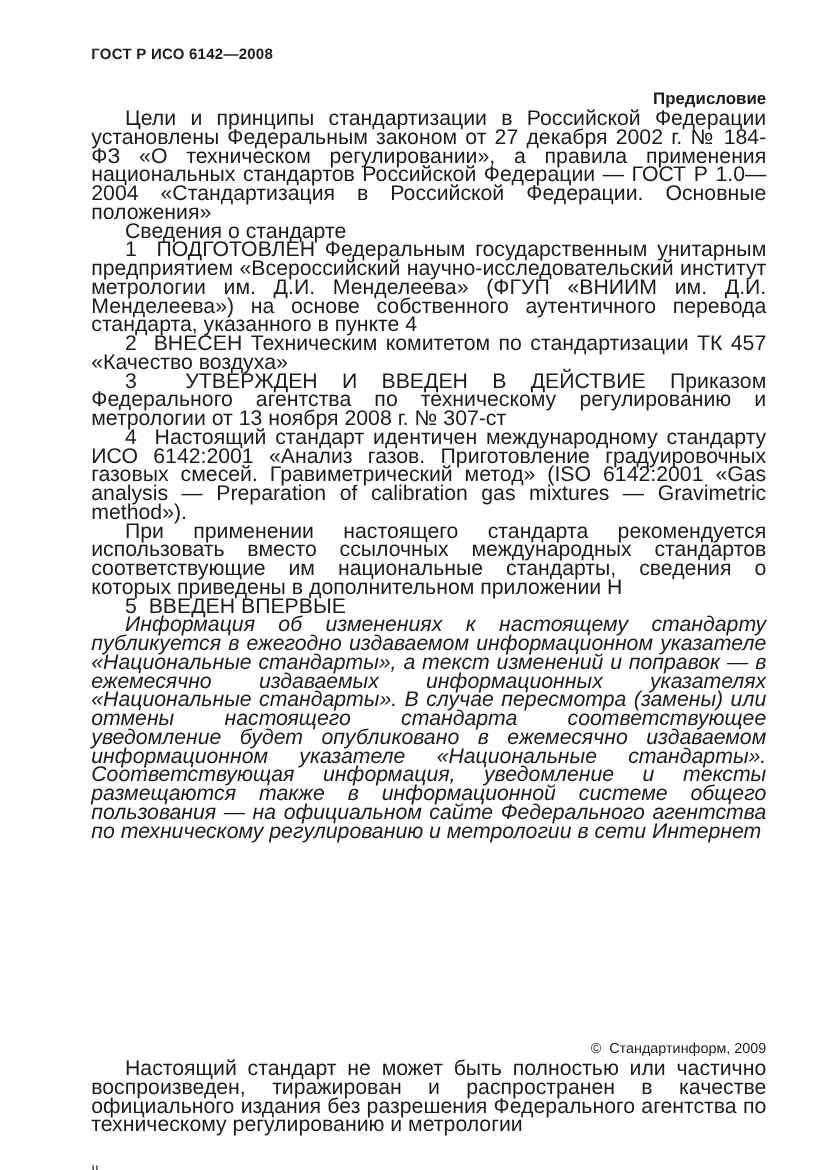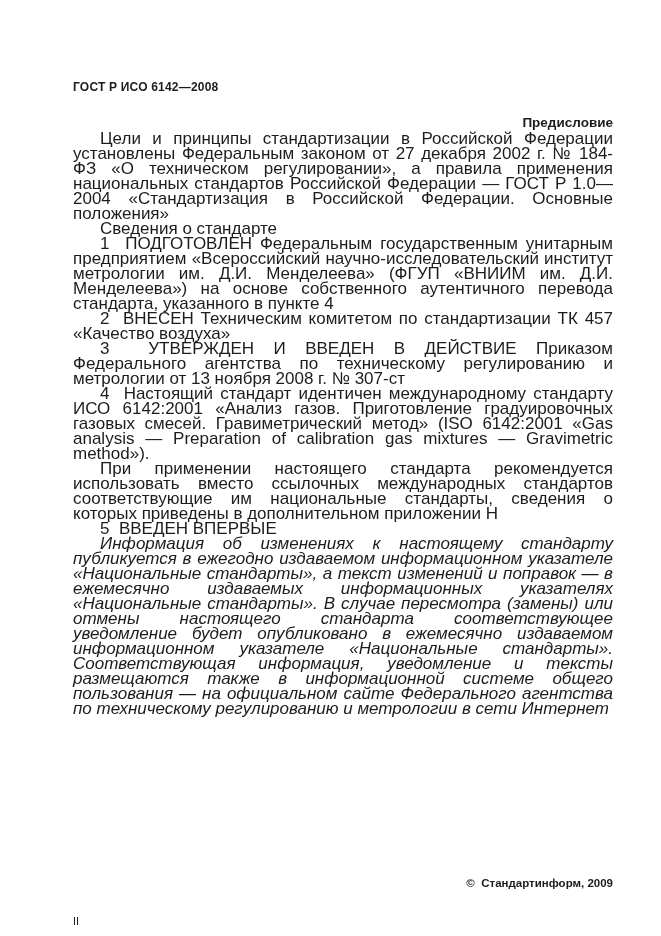--- a/index.html
+++ b/index.html
@@ -8,21 +8,21 @@
     background: #ffffff;
   }
   .page {
     position: relative;
     width: 661px;
     height: 936px;
     box-sizing: border-box;
     background: #ffffff;
     color: #1c1c1c;
     font-family: "Liberation Sans", sans-serif;
-    padding: 80px 48px 0 73px;
+    padding: 36px 48px 0 73px;
     overflow: hidden;
   }
   .doc-header {
     font-size: 12px;
     font-weight: bold;
     line-height: 14px;
     letter-spacing: 0.2px;
   }
   .doc-title {
     margin-top: 20px;
@@ -53,21 +53,20 @@
   .italic-note {
     margin-top: 33px;
     font-style: italic;
   }
   .copyright-line {
     margin: 0;
     margin-top: 160px;
     font-size: 11.5px;
     line-height: 15px;
     text-align: right;
-    font-weight: bold;
   }
   .legal-par { margin-top: 14px; }
   .page-number {
     margin-top: 23px;
     font-size: 11px;
     line-height: 14px;
     text-align: left;
   }
 </style>
 </head>
@@ -92,16 +91,17 @@
   <p class="body-par indent mt-12">4&nbsp; Настоящий стандарт идентичен международному стандарту ИСО 6142:2001 «Анализ газов. Приготовление градуировочных газовых смесей. Гравиметрический метод» (ISO 6142:2001 «Gas analysis — Preparation of calibration gas mixtures — Gravimetric method»).</p>
 
   <p class="body-par indent">При применении настоящего стандарта рекомендуется использовать вместо ссылочных международных стандартов соответствующие им национальные стандарты, сведения о которых приведены в дополнительном приложении Н</p>
 
   <p class="body-par indent item5">5&nbsp; ВВЕДЕН ВПЕРВЫЕ</p>
 
   <p class="body-par indent italic-note">Информация об изменениях к настоящему стандарту публикуется в ежегодно издаваемом информационном указателе «Национальные стандарты», а текст изменений и поправок — в ежемесячно издаваемых информационных указателях «Национальные стандарты». В случае пересмотра (замены) или отмены настоящего стандарта соответствующее уведомление будет опубликовано в ежемесячно издаваемом информационном указателе «Национальные стандарты». Соответствующая информация, уведомление и тексты размещаются также в информационной системе общего пользования — на официальном сайте Федерального агентства по техническому регулированию и метрологии в сети Интернет</p>
 
   <p class="copyright-line">©&nbsp; Стандартинформ, 2009</p>
 
+  <p class="body-par indent legal-par">Настоящий стандарт не может быть полностью или частично воспроизведен, тиражирован и распространен в качестве официального издания без разрешения Федерального агентства по техническому регулированию и метрологии</p>
 
   <div class="page-number">II</div>
 
 </div>
 
 </body></html>

